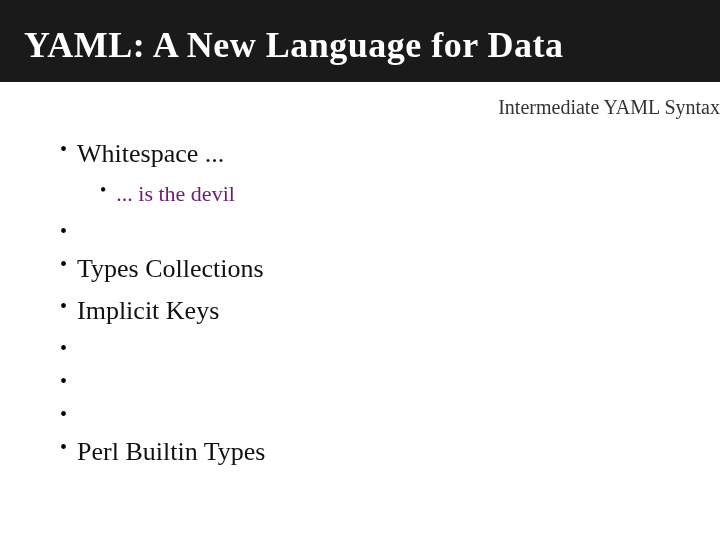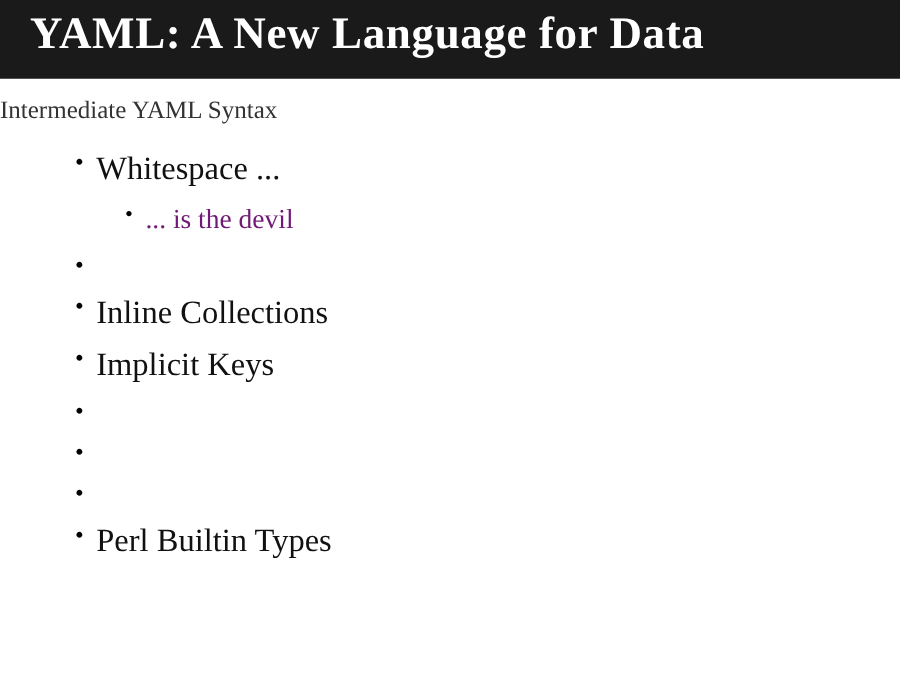--- a/index.html
+++ b/index.html
@@ -13,32 +13,32 @@
       height: 540px;
       background: #ffffff;
       font-family: Georgia, 'Times New Roman', serif;
       overflow: hidden;
     }
 
     .header {
       background: #1a1a1a;
       color: #ffffff;
       text-align: left;
-      padding: 5px 24px 16px 24px;
+      padding: 24px 24px 16px 24px;
     }
 
     .header-title {
       font-size: 36px;
       font-weight: bold;
       font-family: Georgia, 'Times New Roman', serif;
       letter-spacing: 0.5px;
     }
 
     .subtitle {
-      text-align: left;
+      text-align: right;
       font-size: 20px;
       color: #333333;
       margin-top: 14px;
       margin-bottom: 10px;
       font-style: normal;
       font-family: Georgia, 'Times New Roman', serif;
     }
 
     .content {
       padding: 4px 40px 10px 60px;
@@ -129,21 +129,21 @@
   </div>
 
   <div class="main-list">
 
     <div class="main-list-item">
       <span class="main-list-dot">•</span>
     </div>
 
     <div class="main-list-item">
       <span class="main-list-dot">•</span>
-      <span class="main-list-text">Inline Collections</span>
+      <span class="main-list-text">Types Collections</span>
     </div>
 
     <div class="main-list-item">
       <span class="main-list-dot">•</span>
       <span class="main-list-text">Implicit Keys</span>
     </div>
 
     <div class="main-list-item">
       <span class="main-list-dot">•</span>
     </div>

